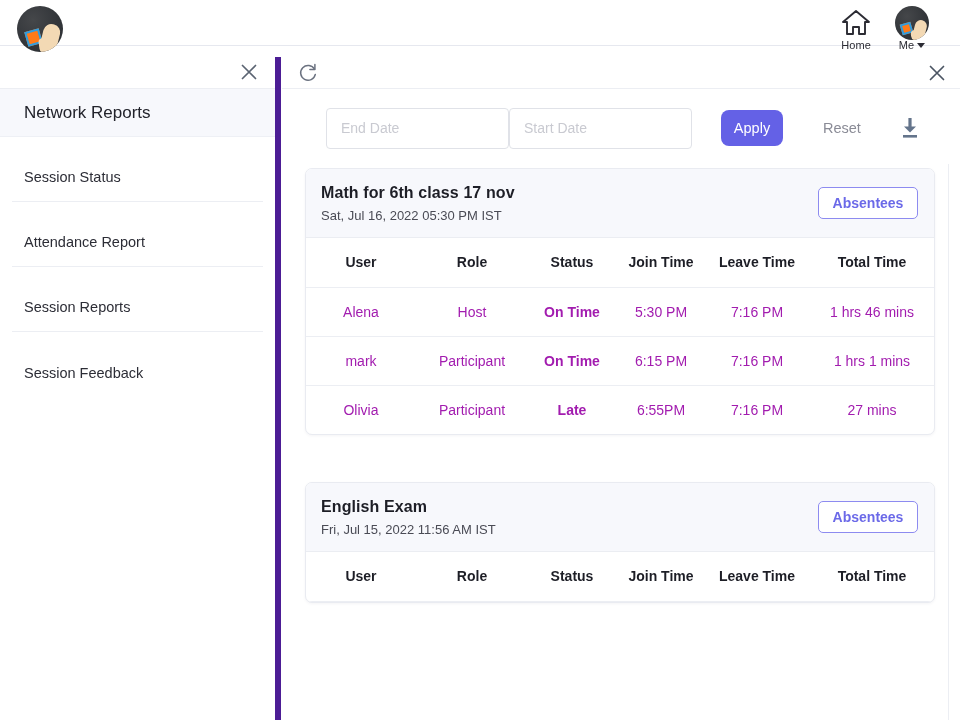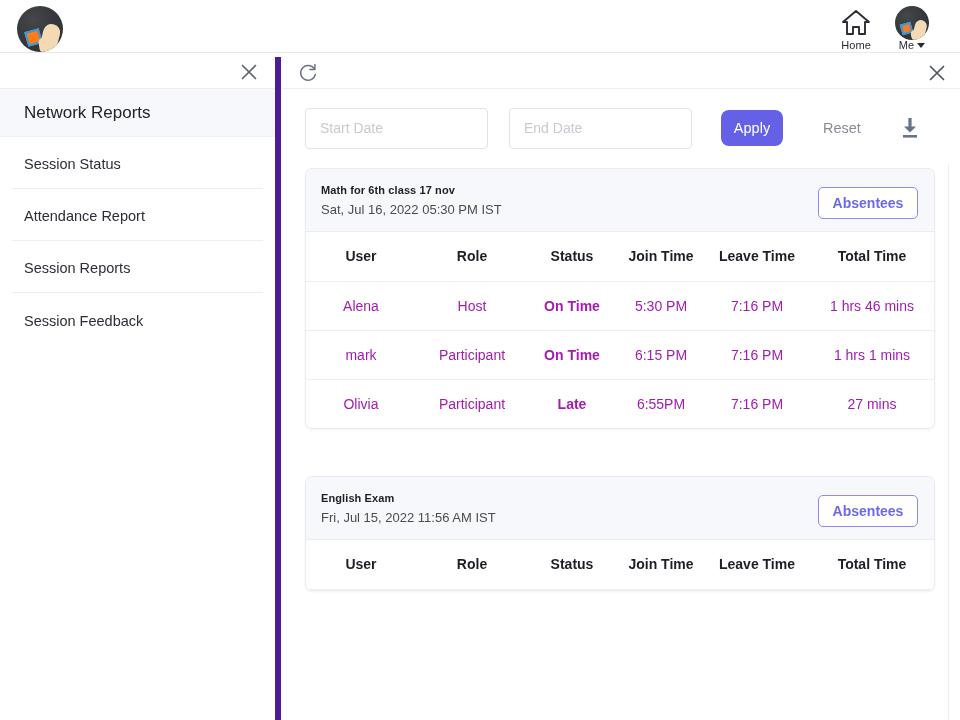--- a/index.html
+++ b/index.html
@@ -8,21 +8,21 @@
     width: 960px; height: 720px;
     overflow: hidden;
     background: #ffffff;
     font-family: "Liberation Sans", sans-serif;
     color: #2b2b33;
   }
 
   
   #topbar {
     position: absolute; top: 0; left: 0;
-    width: 960px; height: 53px;
+    width: 960px; height: 46px;
     background: #ffffff;
     border-bottom: 1px solid #e6e8ef;
   }
   #brand-logo {
     position: absolute; left: 17px; top: 6px;
     width: 46px; height: 46px;
     border-radius: 50%;
     background: radial-gradient(circle at 35% 30%, #45474a 0%, #33363a 55%, #2c2f33 100%);
     overflow: hidden;
   }
@@ -107,21 +107,21 @@
     height: 48px;
     background: #f7f8fc;
     display: flex; align-items: center;
     padding-left: 24px;
     font-size: 17px;
     color: #22232b;
     border-bottom: 1px solid #eef0f5;
   }
   .sidebar-item {
     height: 49px;
-    margin: 3px 12px;
+    margin: 16px 12px;
     display: flex; align-items: center;
     padding-left: 12px;
     font-size: 14.5px;
     color: #2c2d36;
     border-bottom: 1px solid #eceef3;
     cursor: pointer;
   }
   .sidebar-item:last-child { border-bottom: none; }
 
   
@@ -212,21 +212,21 @@
     margin-bottom: 47px;
     overflow: hidden;
   }
   .card-head {
     position: relative;
     background: #f7f8fc;
     padding: 15px 18px 14px 15px;
     border-bottom: 1px solid #ebedf2;
   }
   .card-title {
-    font-size: 11px;
+    font-size: 16px;
     font-weight: bold;
     color: #1d1e26;
     letter-spacing: .1px;
   }
   .card-sub {
     font-size: 13px;
     color: #4a4b55;
     margin-top: 6px;
   }
   .absentees-btn {
@@ -338,22 +338,22 @@
       </svg>
     </div>
     <div id="content-close">
       <svg class="xglyph" viewBox="0 0 24 24">
         <path d="M5.5 5.5 L18.5 18.5 M18.5 5.5 L5.5 18.5" stroke="#4b5563" stroke-width="1.7" fill="none" stroke-linecap="round"></path>
       </svg>
     </div>
   </div>
 
   <div id="filter-bar">
+    <input class="date-input" id="end-date" type="text" placeholder="End Date" style="">
     <input class="date-input" id="start-date" type="text" placeholder="Start Date" style="">
-    <input class="date-input" id="end-date" type="text" placeholder="End Date" style="">
     <button id="apply-btn">Apply</button>
     <button id="reset-btn">Reset</button>
     <div id="download-btn">
       <svg width="20" height="22" viewBox="0 0 20 22">
         <path d="M10 1 L10 13" stroke="#64748b" stroke-width="3.2" stroke-linecap="butt" fill="none"></path>
         <path d="M4 9.5 L10 15.5 L16 9.5 Z" fill="#64748b"></path>
         <rect x="3" y="18" width="14" height="2.6" fill="#64748b"></rect>
       </svg>
     </div>
   </div>

